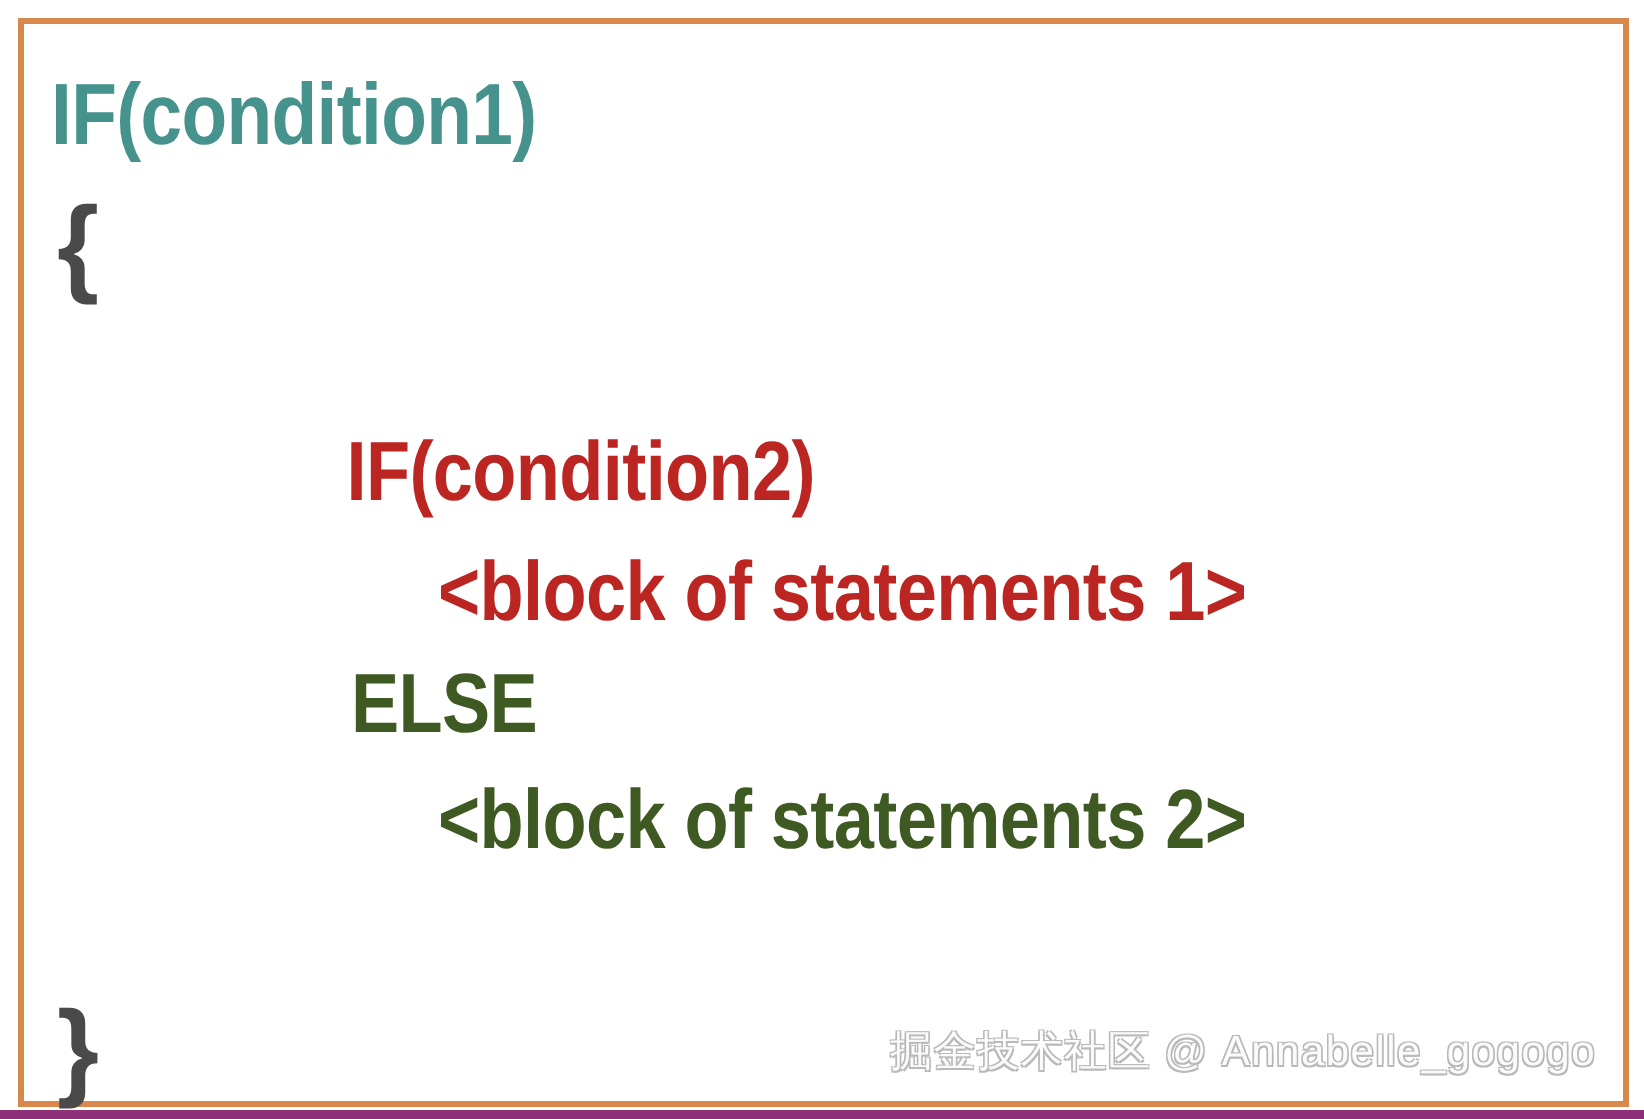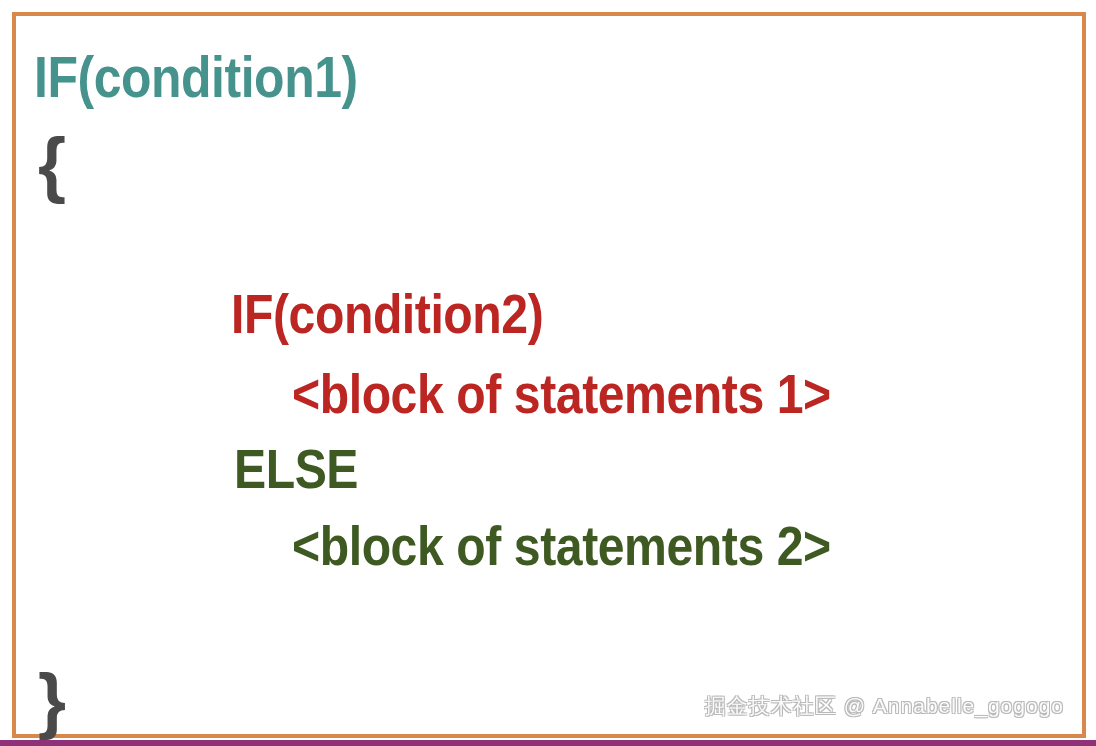--- a/index.html
+++ b/index.html
@@ -118,21 +118,21 @@
     top: 636px;
     font-size: 72px;
   }
 
   
   #watermark {
     position: absolute;
     right: 18px;
     bottom: 14px;
     font-family: "Liberation Sans", sans-serif;
-    font-size: 21px;
+    font-size: 28px;
     letter-spacing: 1px;
     color: #fbfbfb;
     text-shadow:
       -1px -1px 0 #b9b9b9,
        1px -1px 0 #b9b9b9,
       -1px  1px 0 #b9b9b9,
        1px  1px 0 #b9b9b9;
     white-space: nowrap;
     user-select: none;
   }

